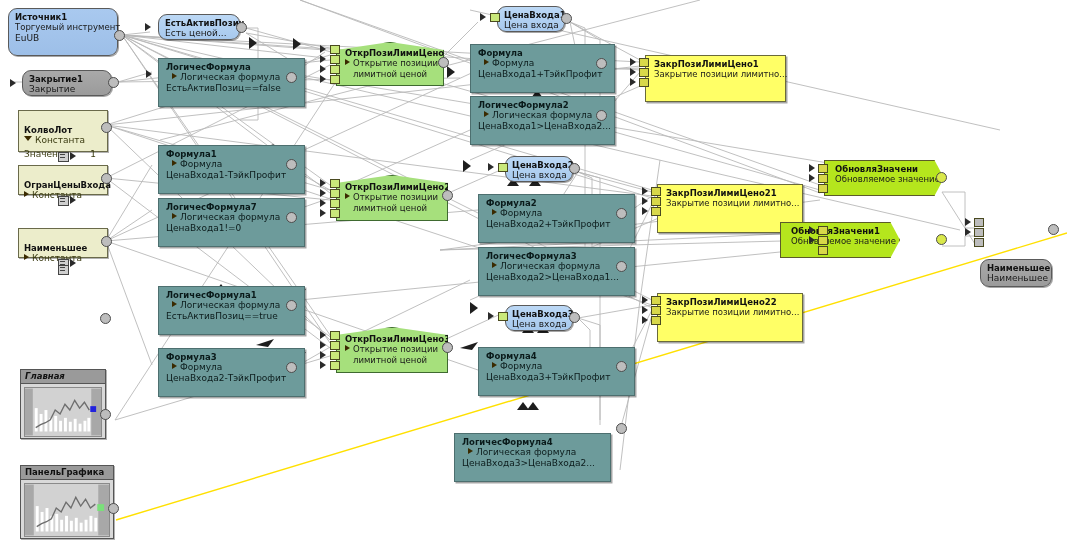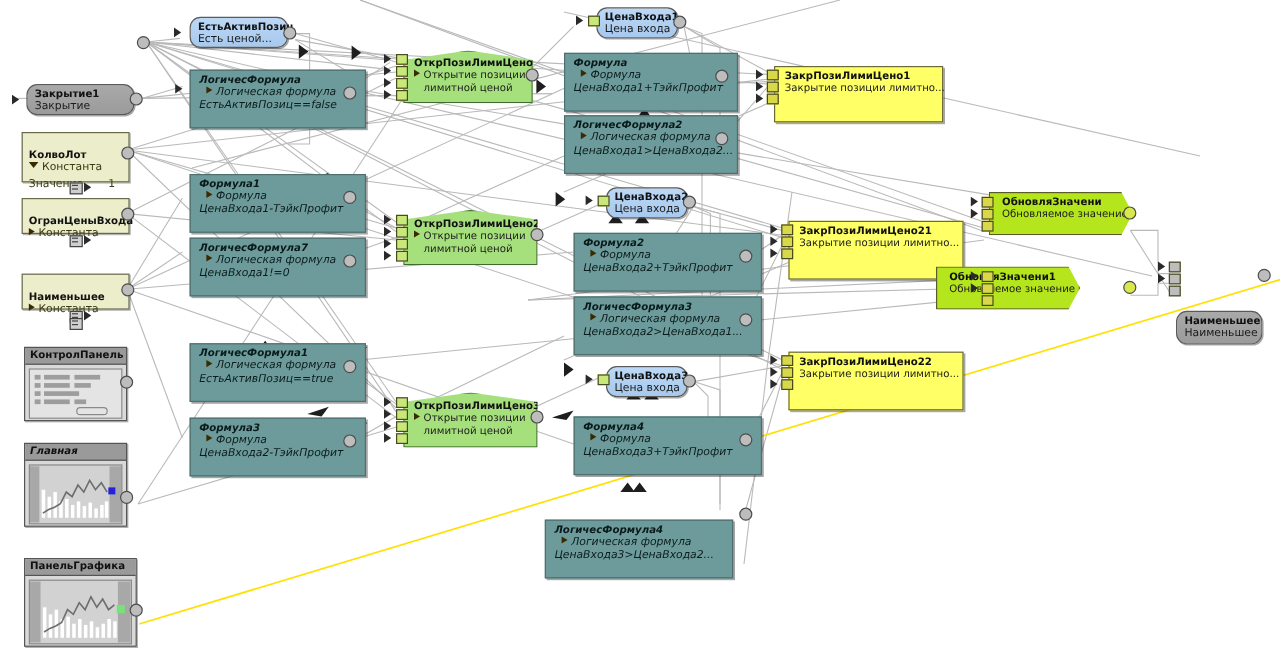--- a/index.html
+++ b/index.html
@@ -23,21 +23,21 @@
   .pill.blue2{background:linear-gradient(#bcd8f5,#a7c9ee);}
   .pill.grey{background:linear-gradient(#a9a9a9,#9b9b9b);}
 
   
   .tag{position:absolute;border:1.5px solid #6a6a4a;background:#ecedcb;
        box-shadow:1px 1px 0 rgba(0,0,0,.3);}
   .tag .inner{padding:2px 5px 3px 5px;margin-top:12px;}
 
   
   .teal{position:absolute;background:#6d9b9b;border:1.5px solid #4d6f6f;
-        box-shadow:1.5px 1.5px 0 rgba(0,0,0,.35);padding:3px 6px 4px 7px;font-style:italic;}
+        box-shadow:1.5px 1.5px 0 rgba(0,0,0,.35);padding:3px 6px 4px 7px;}
   .teal .title{color:#0a1a1a;}
   .teal .sub,.teal .sub2{color:#0c1c1c;}
 
   
   .green{position:absolute;background:#a6e07c;border:1.5px solid #3f6a30;
          box-shadow:1.5px 1.5px 0 rgba(0,0,0,.3);}
   .green .body{padding:2px 6px 4px 8px;}
 
   
   .yellow{position:absolute;background:#ffff66;border:1.5px solid #6a6a3a;
@@ -207,20 +207,25 @@
       <polygon points="221,284 227,292 215,292"></polygon>
       <polygon points="268,295 274,287 256,293"></polygon>
       <polygon points="268,347 274,339 256,345"></polygon>
       <polygon points="300,297 306,289 288,295"></polygon>
       <polygon points="300,360 306,352 288,358"></polygon>
       <polygon points="472,350 478,342 460,348"></polygon>
       <polygon points="520,260 526,252 508,258"></polygon>
     </g>
   </svg>
 
+  <div class="node pill blue" style="left:8px;top:8px;width:110px;height:48px;">
+    <div class="title">Источник1</div>
+    <div class="sub" style="font-size:8.5px;">Торгуемый инструмент</div>
+    <div class="sub">EuUB</div>
+  </div>
   <div class="pin-out" style="left:114px;top:30px;"></div>
 
   <div class="node pill grey" style="left:22px;top:70px;width:90px;height:26px;">
     <div class="title">Закрытие1</div>
     <div class="sub">Закрытие</div>
   </div>
   <div class="arrowL" style="left:10px;top:79px;"></div>
   <div class="pin-out" style="left:108px;top:77px;"></div>
 
   <div class="tag" style="left:18px;top:110px;width:88px;height:40px;">
@@ -250,41 +255,20 @@
   <div class="tag" style="left:18px;top:228px;width:88px;height:28px;">
     <div class="inner">
       <div class="title">Наименьшее</div>
       <div class="sub" style="color:#3a3a10;"><span class="bullet"></span><span>Константа</span></div>
     </div>
   </div>
   <div class="pin-out" style="left:101px;top:236px;"></div>
   <div class="linkbtn" style="left:58px;top:259px;"></div>
   <div class="arrowL" style="left:70px;top:259px;"></div>
 
-  <div class="widget" style="left:20px;top:289px;width:84px;height:60px;">
-    <div class="wtitle">КонтролПанель</div>
-    <div class="wbody" style="height:40px;background:#e4e4e4;">
-      <svg width="100%" height="100%" viewBox="0 0 78 40">
-        <g fill="#9d9d9d">
-          <rect x="4" y="4" width="5" height="4"></rect>
-            <rect x="12" y="4" width="22" height="4"></rect>
-            <rect x="38" y="4" width="22" height="4"></rect>
-          <rect x="4" y="11" width="5" height="4"></rect>
-            <rect x="12" y="11" width="22" height="4"></rect>
-            <rect x="38" y="11" width="14" height="4"></rect>
-          <rect x="4" y="18" width="5" height="4"></rect>
-            <rect x="12" y="18" width="30" height="4"></rect>
-          <rect x="4" y="25" width="5" height="4"></rect>
-            <rect x="12" y="25" width="22" height="4"></rect>
-            <rect x="38" y="25" width="10" height="4"></rect>
-        </g>
-        <rect x="40" y="32" width="26" height="6" rx="3" fill="none" stroke="#8a8a8a"></rect>
-      </svg>
-    </div>
-  </div>
   <div class="pin-out" style="left:100px;top:313px;"></div>
   <div class="linkbtn" style="left:58px;top:265px;"></div>
 
   <div class="widget" style="left:20px;top:369px;width:84px;height:68px;font-style:italic;">
     <div class="wtitle">Главная</div>
     <div class="wbody" style="height:48px;background:#d2d2d2;">
       <svg width="100%" height="100%" viewBox="0 0 78 48">
         <rect x="0" y="0" width="8" height="48" fill="#a8a8a8"></rect>
         <rect x="68" y="0" width="10" height="48" fill="#a8a8a8"></rect>
         <g fill="#ffffff">

